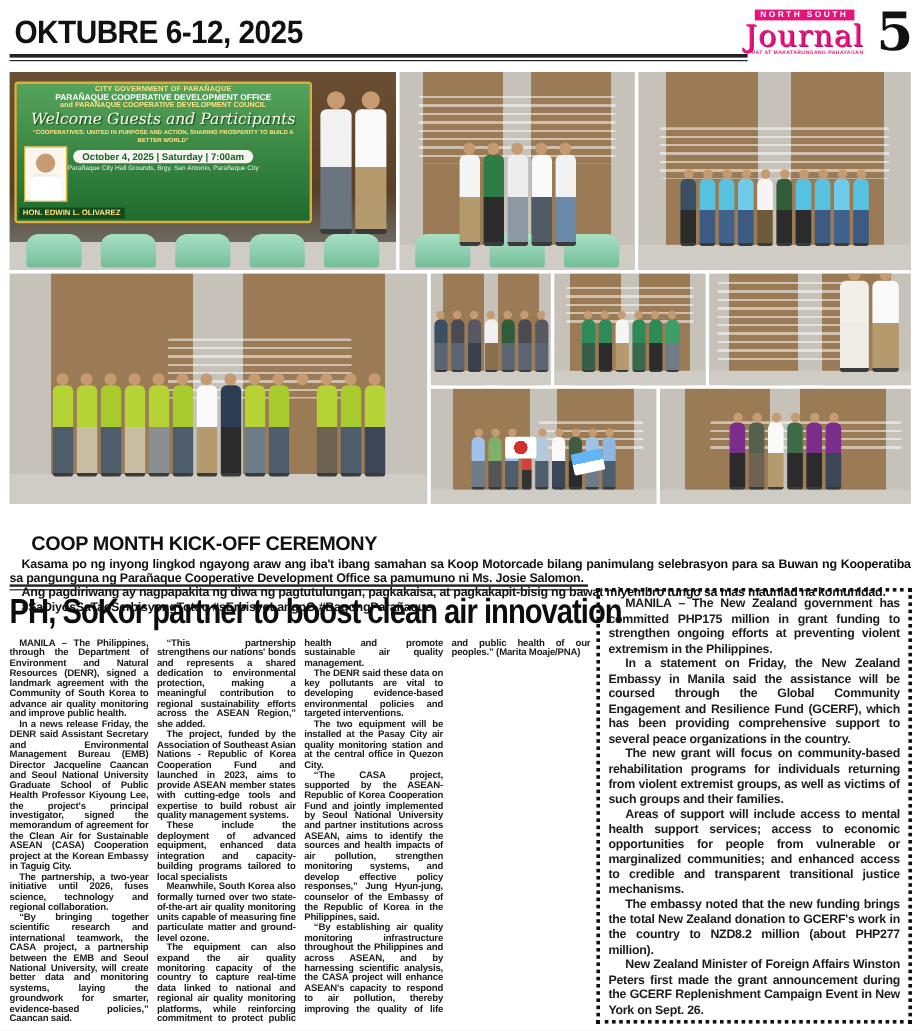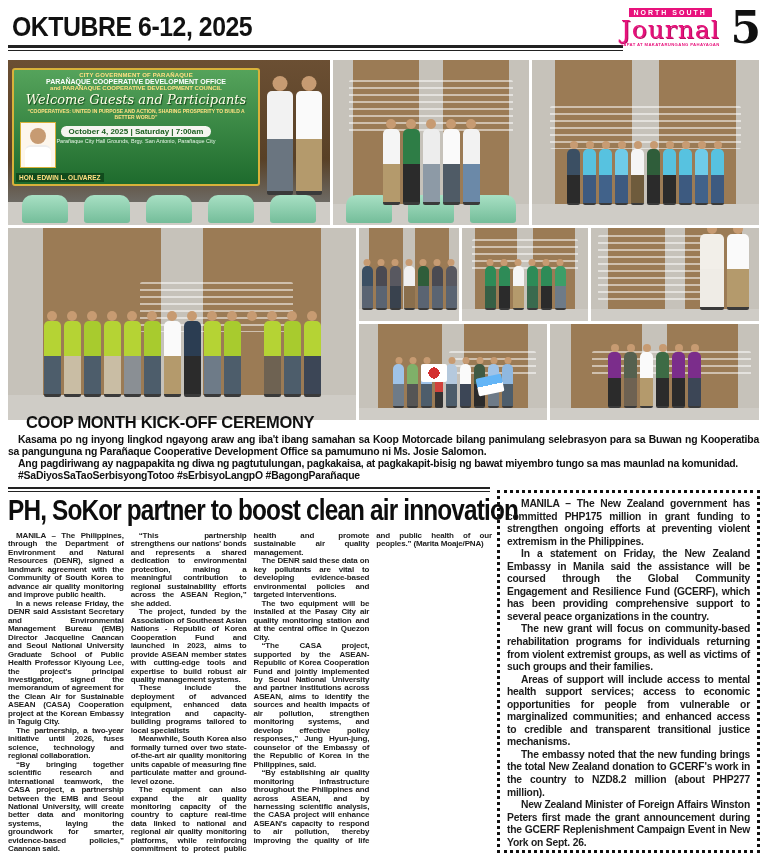--- a/index.html
+++ b/index.html
@@ -69,21 +69,21 @@
   .b-official{position:absolute;left:2px;bottom:2px;background:#114a1c;color:#ffe082;
       font-size:6.5px;font-weight:bold;padding:1px 3px;}
   .mini-banner{position:absolute;left:8%;right:8%;top:12%;height:34%;
       background:linear-gradient(180deg,#bfe3c0,#6fae77);border-radius:2px;opacity:0.95;
       background-image:repeating-linear-gradient(180deg,rgba(255,255,255,0.55) 0 2px,rgba(0,0,0,0) 2px 7px);}
   .mini-banner.low{top:28%;height:26%;}
   .flag{position:absolute;width:26px;height:18px;z-index:4;border-radius:2px;}
   .flag.red{background:radial-gradient(circle at 50% 50%,#d32f2f 0 35%,#fff 36%);}
   .flag.blue{background:linear-gradient(180deg,#64b5f6 0 50%,#fff 50%);}
   
-  .caption{position:absolute;left:8px;top:413px;width:751px;color:#111;}
+  .caption{position:absolute;left:8px;top:444px;width:751px;color:#111;}
   .cap-title{font-size:16.5px;font-weight:bold;letter-spacing:-0.3px;margin:0 0 2px 18px;}
   .cap-p{font-size:10.4px;font-weight:bold;line-height:1.16;letter-spacing:-0.2px;
       text-align:justify;margin:0;text-indent:10px;}
   .cap-hash{font-size:10.4px;font-weight:bold;letter-spacing:-0.2px;margin:0;text-indent:10px;}
   .cap-rule-a{position:absolute;left:8px;top:487px;width:482px;height:2px;background:#222;}
   .cap-rule-b{position:absolute;left:8px;top:491px;width:482px;height:1px;background:#222;}
   
   .art-left{position:absolute;left:8px;top:494px;width:484px;}
   .hl-left{white-space:nowrap;font-size:29px;font-weight:bold;letter-spacing:-1px;
       transform:scaleX(0.84);transform-origin:0 50%;margin:0;color:#0d0d0d;}

